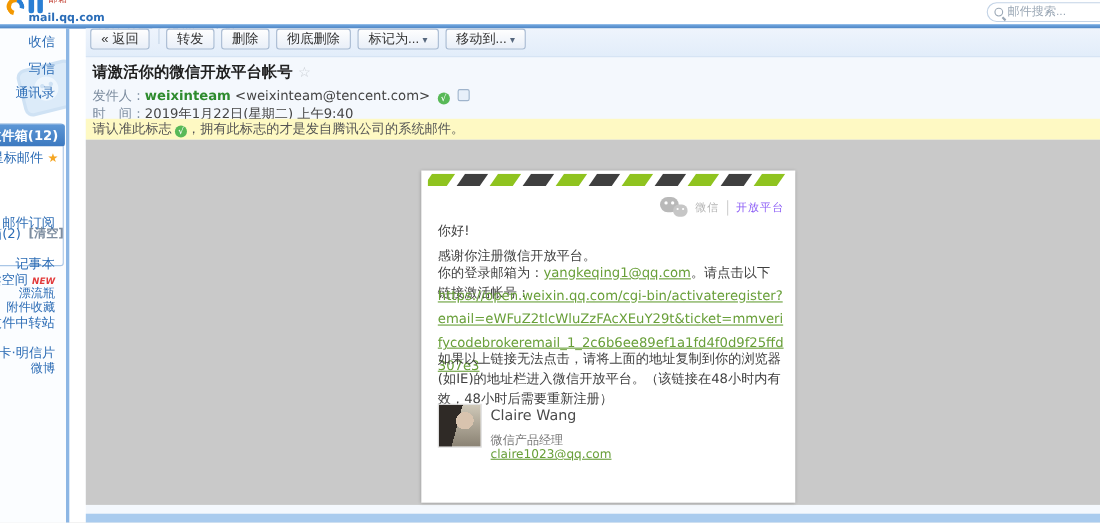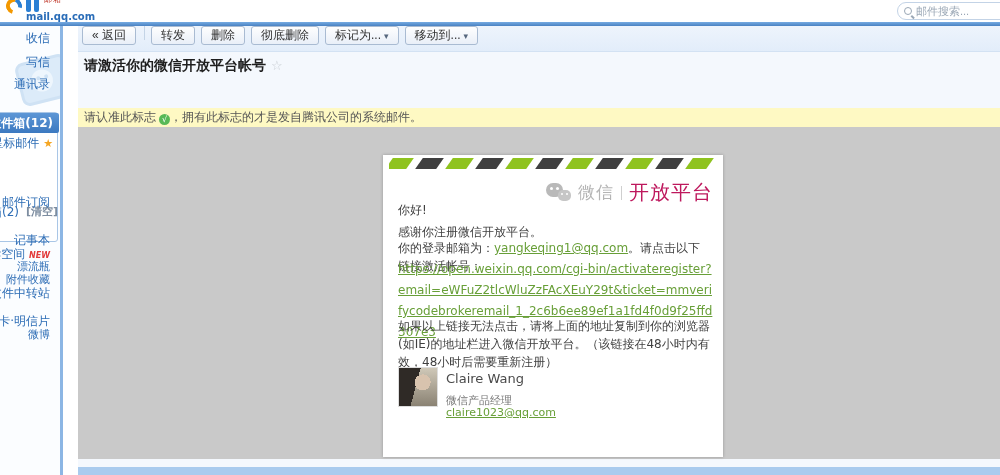--- a/index.html
+++ b/index.html
@@ -66,23 +66,23 @@
   
   #card { position:absolute; left:305px; top:28px; width:340px; height:302px; background:#fff; box-shadow:0 0 3px rgba(0,0,0,.25); }
   #stripes { position:absolute; left:6px; top:3px; width:328px; height:11px; display:flex; overflow:hidden; }
   #stripes .seg { width:21px; height:11px; margin-right:9px; transform:skewX(-35deg); flex:0 0 auto; }
   #brandrow { position:absolute; right:10px; top:24px; display:flex; align-items:center; color:#b5b5b5; }
   #wxicon { position:relative; width:26px; height:20px; margin-right:6px; }
   #wxicon .b1 { position:absolute; left:0; top:0; width:17px; height:14px; background:#b9b9b9; border-radius:7px; }
   #wxicon .b1::after { content:""; position:absolute; left:4px; top:4px; width:3px; height:3px; border-radius:50%; background:#fff; box-shadow:6px 0 0 #fff; }
   #wxicon .b2 { position:absolute; left:12px; top:7px; width:13px; height:11px; background:#c6c6c6; border-radius:5px; }
   #wxicon .b2::after { content:""; position:absolute; left:3px; top:3px; width:2px; height:2px; border-radius:50%; background:#fff; box-shadow:5px 0 0 #fff; }
-  #brandrow .bname { font-size:17px; letter-spacing:1px;font-family:Liberation Serif, serif; }
+  #brandrow .bname { font-size:10px; letter-spacing:1px;font-family:Liberation Serif, serif; }
   #brandrow .bdiv { width:1px; height:14px; background:#cfcfcf; margin:0 7px; }
-  #brandrow .bsuffix { font-size:20px; letter-spacing:1px; color:#be185d; }
+  #brandrow .bsuffix { font-size:10px; letter-spacing:1px; color:#8b5cf6; }
   .bodytxt { position:absolute; left:15px; font-size:12px; color:#3f3f3f; line-height:18px; width:312px; }
   .greenlink { color:#689f38; text-decoration:underline; cursor:pointer; word-break:break-all; }
   #actlink { position:absolute; left:15px; top:104px; width:316px; font-size:12px; line-height:21px; }
   #sig { position:absolute; left:15px; top:212px; width:300px; }
   #avatar { position:absolute; left:0; top:0; width:40px; height:40px; background:
       radial-gradient(circle at 62% 38%, #d8c3ae 0 8px, transparent 8px),
       linear-gradient(105deg, #2f2a26 0 45%, transparent 45%),
       linear-gradient(#cfc8b8, #8a8273); border:1px solid #ddd; }
   #sig .signame { position:absolute; left:48px; top:4px; font-size:13px; color:#4a4a4a; }
   #sig .sigtitle { position:absolute; left:48px; top:26px; font-size:11px; color:#777; }
@@ -150,20 +150,29 @@
     <button class="tbtn">彻底删除</button>
     <button class="tbtn"><span>标记为...</span><span class="caret">▾</span></button>
     <button class="tbtn"><span>移动到...</span><span class="caret">▾</span></button>
   </div>
 
   <div id="mailhead">
     <div id="subjline">
       <span>请激活你的微信开放平台帐号</span>
       <span class="substar">☆</span>
     </div>
+    <div class="metarow" style="top:26px;">
+      <span class="metalabel">发件人 : </span><a class="sender">weixinteam</a>
+      <span>&lt;weixinteam@tencent.com&gt;</span>
+      <span class="miniround">√</span>
+      <span class="minisq"></span>
+    </div>
+    <div class="metarow" style="top:42px;">
+      <span class="metalabel">时　间 : </span><span>2019年1月22日(星期二) 上午9:40</span>
+    </div>
     <div class="metarow" style="top:57px;">
       <span class="metalabel">收件人 : </span><span class="toname">白绵99</span>
       <span>&lt;yangkeqing1@qq.com&gt;</span>
     </div>
     <div id="viewlinks">
       <a>纯文本</a>
       <span>|</span>
       <span class="ico-blue"></span><span class="ico-blue"></span>
     </div>
   </div>

